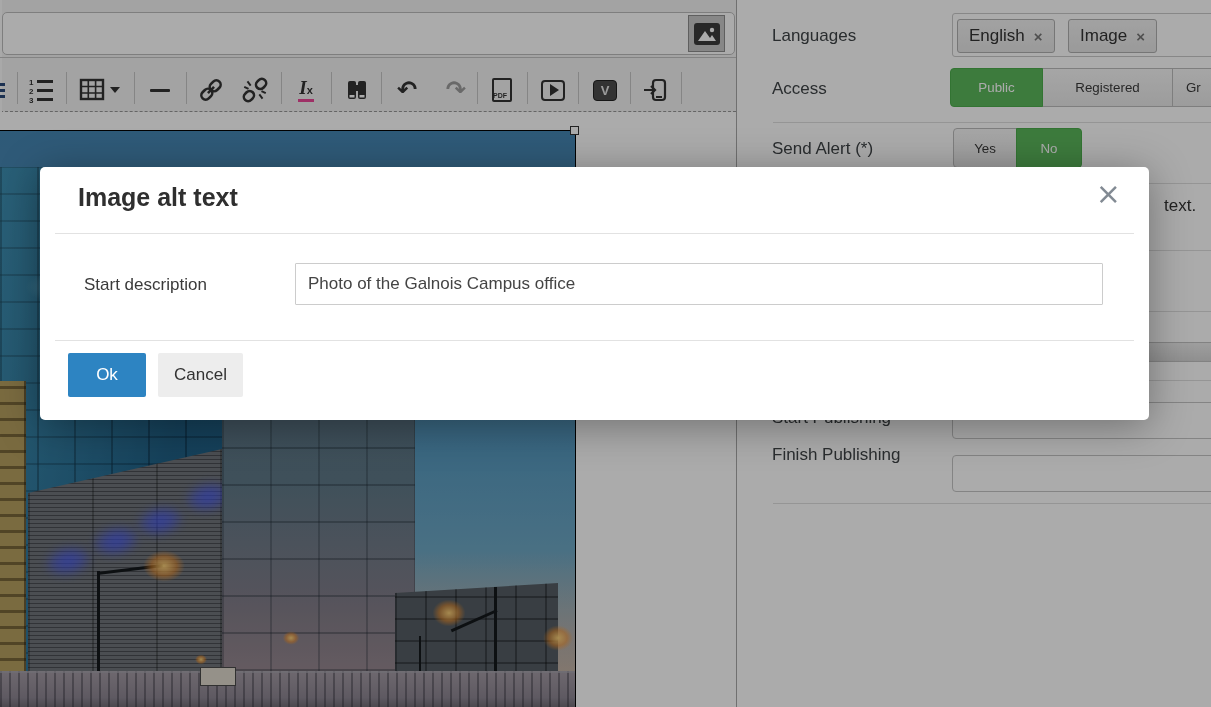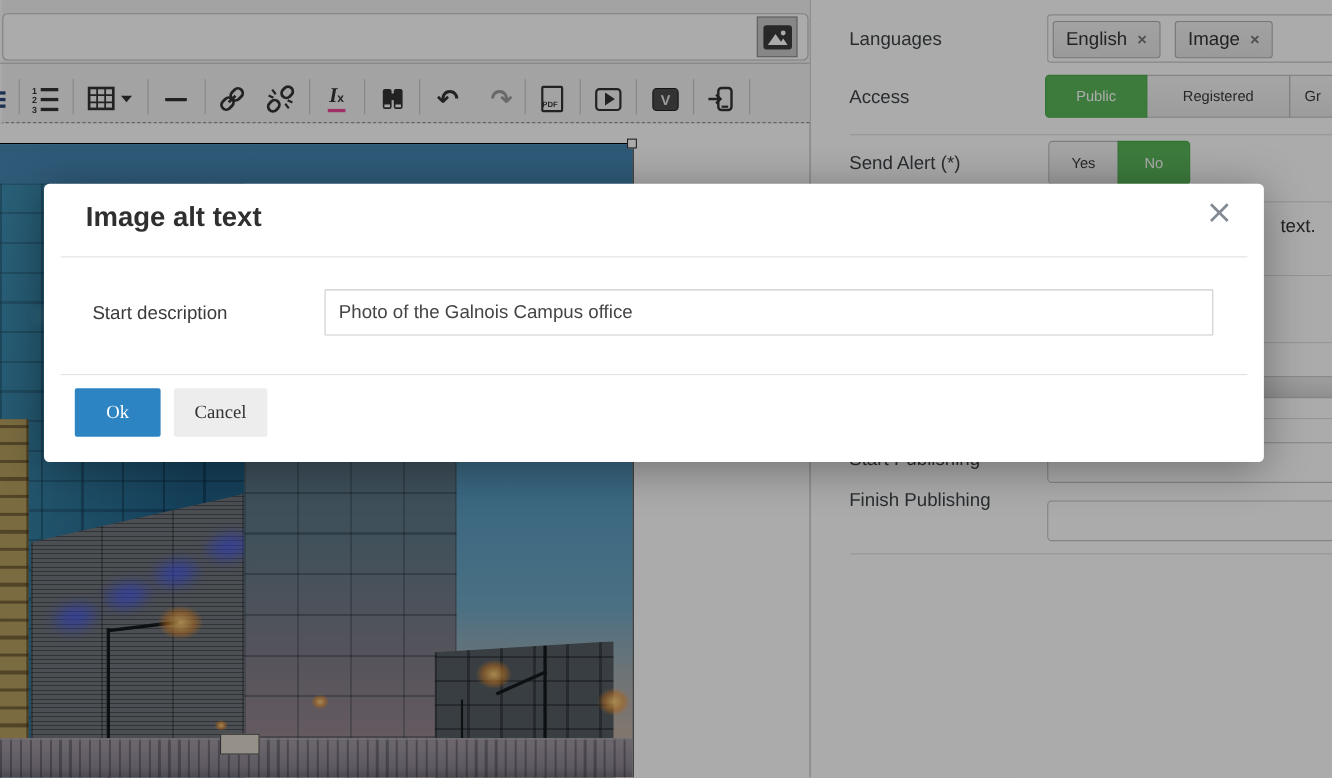--- a/index.html
+++ b/index.html
@@ -100,21 +100,21 @@
   .modal{position:absolute;left:40px;top:167px;width:1109px;height:253px;background:#fff;border-radius:5px;
     box-shadow:0 6px 40px rgba(0,0,0,.35);z-index:100;color:#333;}
   .modal-title{position:absolute;left:38px;top:16px;font-size:25px;font-weight:700;color:#2f2f2f;}
   .modal-close{position:absolute;right:28px;top:12px;font-size:30px;line-height:30px;color:#828a93;cursor:pointer;
     font-family:"DejaVu Sans",sans-serif;background:none;border:none;padding:0;}
   .modal-hr{position:absolute;left:15px;right:15px;height:1px;background:#e2e2e2;}
   .modal-label{position:absolute;left:44px;top:108px;font-size:17px;color:#3a3a3a;}
   .modal-input{position:absolute;left:255px;top:96px;width:808px;height:42px;border:1px solid #ccc;border-radius:1px;
     font-size:17px;color:#444;padding:0 12px;font-family:"Liberation Sans",sans-serif;}
   .btn{position:absolute;top:186px;height:44px;border:none;border-radius:2px;font-size:17px;cursor:pointer;
-    font-family:Liberation Serif, serif;}
+    font-family:Liberation Sans, sans-serif;}
   .btn-ok{left:28px;width:78px;background:#2d84c2;color:#fff;}
   .btn-cancel{left:118px;width:85px;background:#ededed;color:#333;}
 </style>
 </head>
 <body>
 
 <div class="screen">
 
   <div class="left-pane">
     <div class="editor-top">

